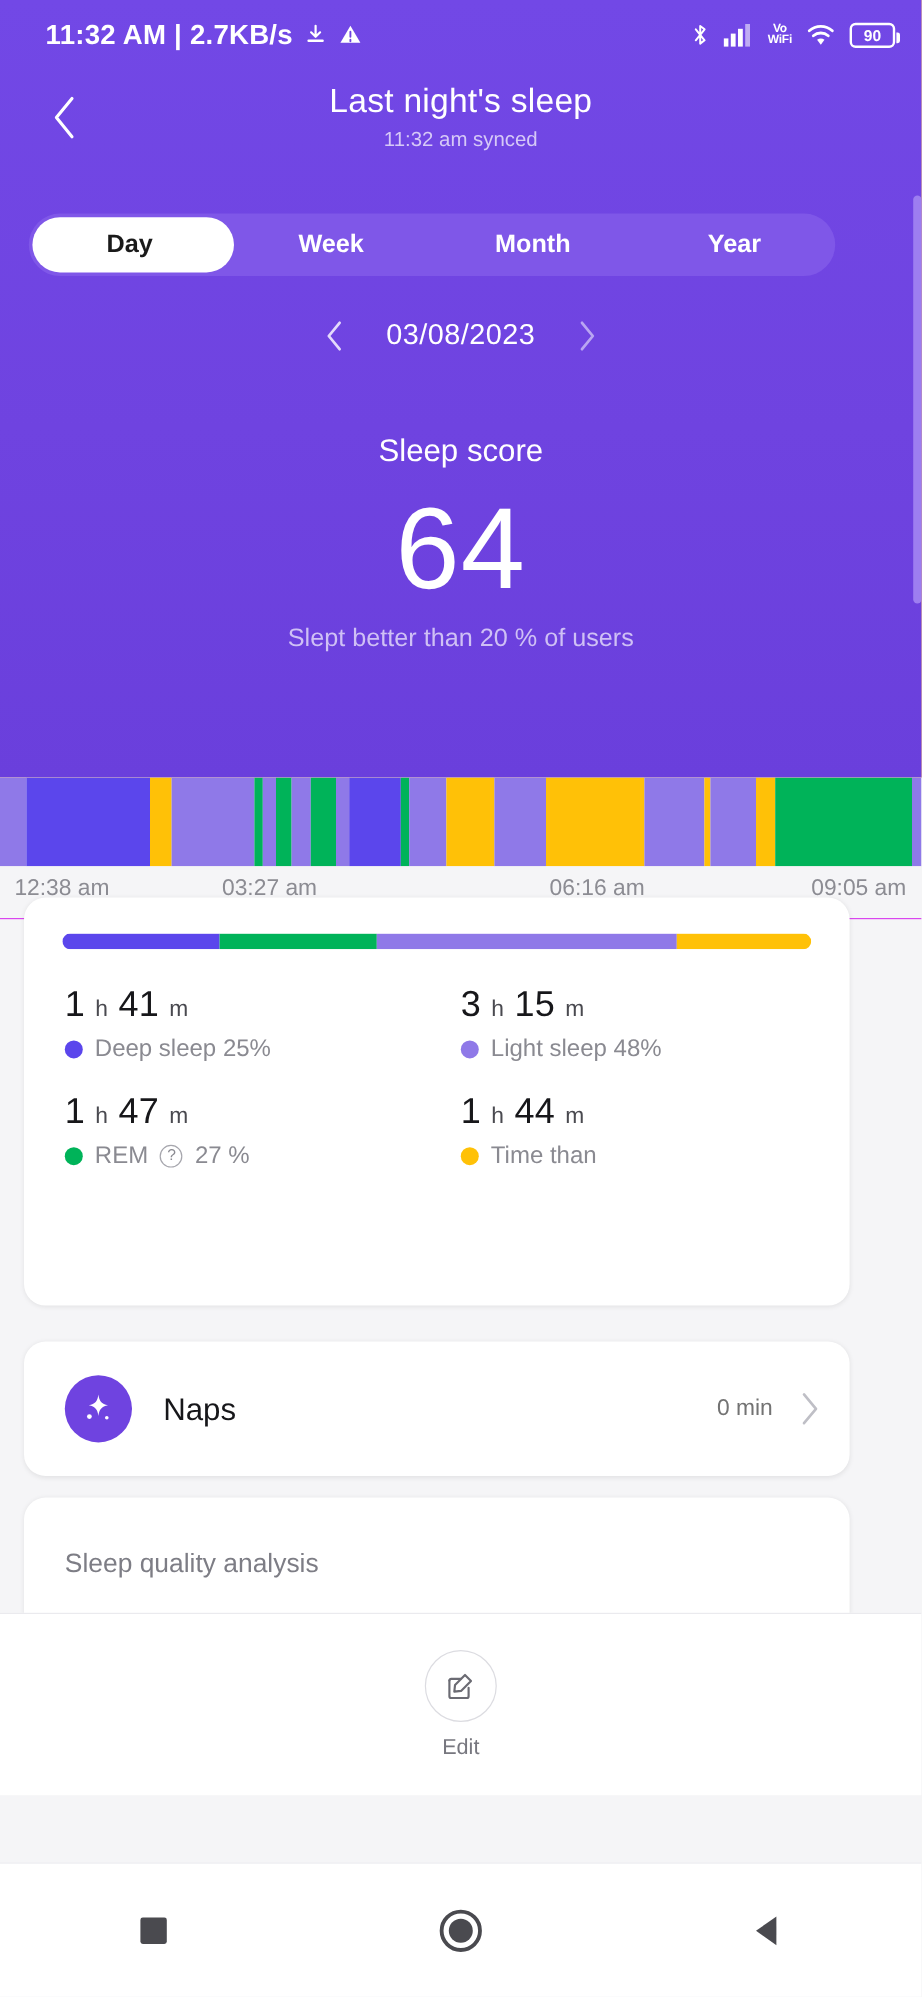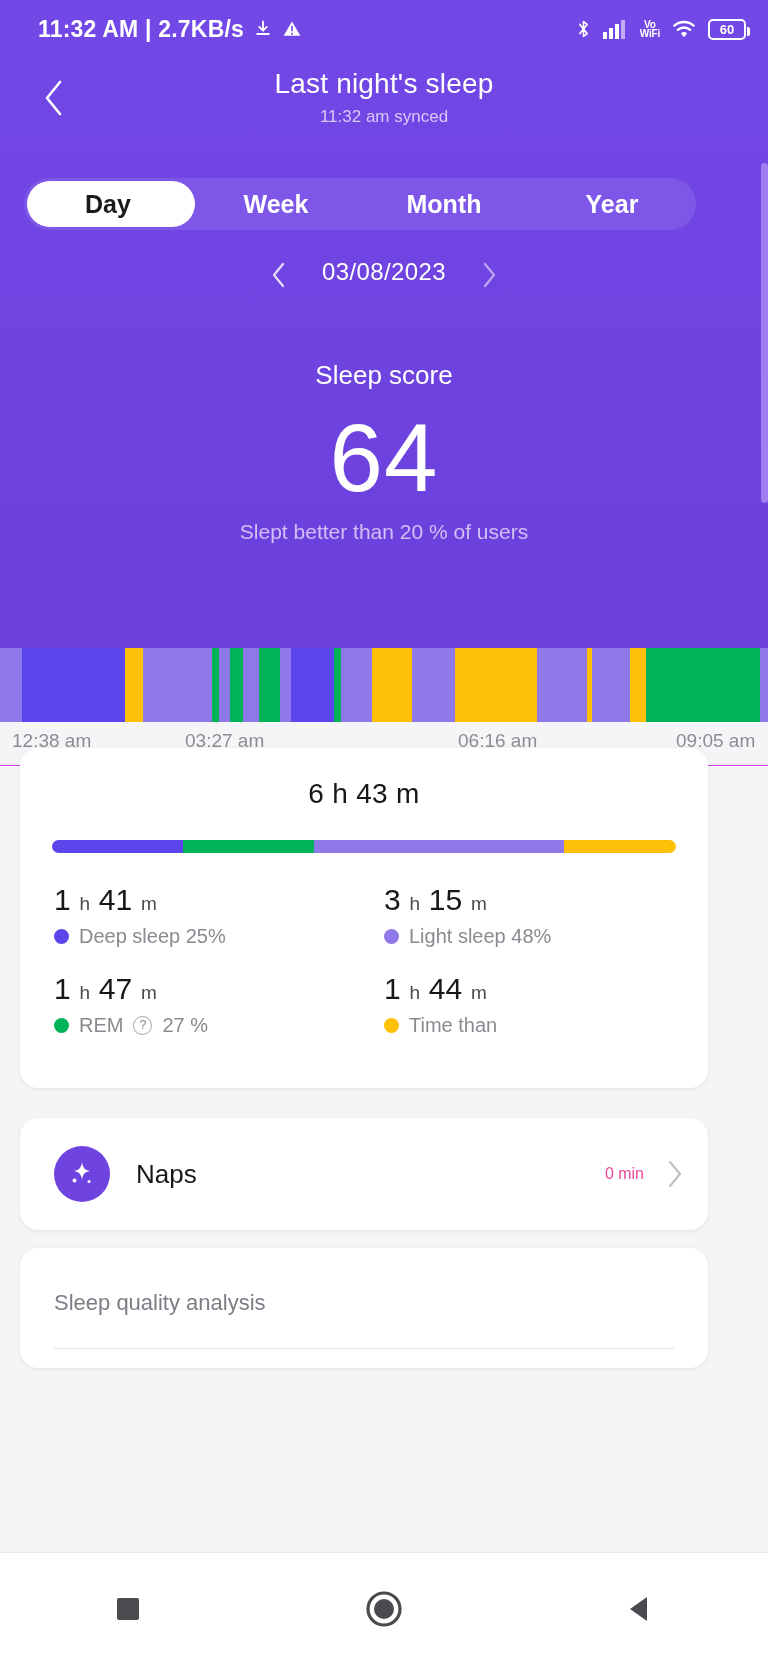--- a/index.html
+++ b/index.html
@@ -55,40 +55,40 @@
   .title-wrap { position:absolute; left:0; top:10px; width:768px; text-align:center; }
   .title { font-size:28px; color:#ffffff; font-weight:normal; letter-spacing:.2px; }
   .subtitle { font-size:17px; color:#d6c9f7; margin-top:7px; }
 
   
   .segment {
     position:absolute; left:24px; top:178px; width:672px; height:52px;
     background:#7f57e8; border-radius:26px; display:flex; align-items:center;
   }
   .seg-item {
-    flex:1; text-align:center; font-size:25px; font-weight:bold;
+    flex:1; text-align:center; font-size:21px; font-weight:bold;
     color:#ffffff; line-height:52px; cursor:pointer; z-index:2;
     position:relative;
   }
   .seg-item.active { color:#1a1a1a; }
   .seg-pill {
     position:absolute; left:3px; top:3px; width:168px; height:46px;
     background:#ffffff; border-radius:23px; z-index:1;
   }
 
   
   .hero-scroll {
     position:absolute; right:0; top:163px; width:7px; height:340px;
     background:#9d7ef0; border-radius:4px;
   }
 
   
   .datenav {
     position:absolute; left:0; top:258px; width:768px; height:44px;
-    display:flex; justify-content:center; gap:26px;
+    display:flex; align-items:center; justify-content:center; gap:26px;
   }
   .date-arrow { width:34px; height:34px; display:flex; align-items:center; justify-content:center; cursor:pointer; }
   .date-label { font-size:24px; color:#ffffff; letter-spacing:.4px; }
 
   
   .score-title {
     position:absolute; left:0; top:360px; width:768px; text-align:center;
     font-size:26px; color:#ffffff;
   }
   .score-value {
@@ -149,21 +149,21 @@
   }
 
   
   #naps-card { left:20px; top:1118px; width:688px; height:112px;
     display:flex; align-items:center; padding:0 24px 0 34px; }
   .nap-icon {
     width:56px; height:56px; border-radius:50%; background:#6f43e0;
     display:flex; align-items:center; justify-content:center; flex:none;
   }
   .nap-label { font-size:26px; color:#17171a; margin-left:26px; flex:1; }
-  .nap-value { font-size:16px; color:#ec4899; margin-right:22px; }
+  .nap-value { font-size:19px; color:#737373; margin-right:22px; }
 
   
   #quality-card { left:20px; top:1248px; width:688px; height:120px; overflow:hidden; }
   .quality-title { font-size:22px; color:#7d7d85; margin:42px 0 0 34px; }
   .quality-rule { margin:32px 34px 0 34px; height:1px; background:#e3e3e7; }
 
   
   .editbar {
     position:absolute; left:0; top:1344px; width:768px; height:152px;
     background:#ffffff; border-top:1px solid #eaeaee;
@@ -216,21 +216,21 @@
         <span class="vowifi">
           <span>Vo</span><br>
           <span>WiFi</span>
         </span>
         <svg class="ic" width="26" height="21" viewBox="0 0 26 21">
           <path d="M13 18.3l-3.1-4.1a5.1 5.1 0 0 1 6.2 0z" fill="#fff"></path>
           <path d="M3.4 6.6a14.6 14.6 0 0 1 19.2 0" stroke="#fff" stroke-width="2.4" fill="none" stroke-linecap="round"></path>
           <path d="M6.8 10.8a9.6 9.6 0 0 1 12.4 0" stroke="#fff" stroke-width="2.4" fill="none" stroke-linecap="round"></path>
         </svg>
         <span class="battery">
-          <span>60</span>
+          <span>90</span>
         </span>
       </div>
     </div>
 
     <div class="titlebar">
       <div class="back-btn">
         <svg width="26" height="40" viewBox="0 0 26 40">
           <path d="M19 4L6 20l13 16" stroke="#fff" stroke-width="2.6" fill="none" stroke-linecap="round" stroke-linejoin="round"></path>
         </svg>
       </div>
@@ -295,21 +295,20 @@
     </div>
 
   <div class="axis" id="hypno-axis">
       <div class="tick" style="left: 12px;">12:38 am</div>
       <div class="tick" style="left: 185px;">03:27 am</div>
       <div class="tick" style="left: 458px;">06:16 am</div>
       <div class="tick" style="left: 676px;">09:05 am</div>
     </div>
 
   <div class="card" id="summary-card">
-    <div class="total">6 h 43 m</div>
     <div class="stackbar" id="stackbar">
         <i style="width: 21%; background: rgb(91, 70, 236);"></i>
         <i style="width: 21%; background: rgb(0, 179, 89);"></i>
         <i style="width: 40%; background: rgb(143, 121, 232);"></i>
         <i style="width: 18%; background: rgb(255, 193, 7);"></i>
       </div>
     <div class="stats" id="stats">
         <div class="stat">
           <div class="stat-time">1 <span class="u">h</span> 41 <span class="u">m</span></div>
           <div class="stat-label">
@@ -356,20 +355,30 @@
     <svg width="18" height="30" viewBox="0 0 18 30">
       <path d="M4 3l10 12L4 27" stroke="#bfbfc6" stroke-width="2.2" fill="none" stroke-linecap="round" stroke-linejoin="round"></path>
     </svg>
   </div>
 
   <div class="card" id="quality-card">
     <div class="quality-title">Sleep quality analysis</div>
     <div class="quality-rule"></div>
   </div>
 
+  <div class="editbar">
+    <div class="edit-circle">
+      <svg width="28" height="28" viewBox="0 0 28 28">
+        <path d="M4.5 9.5v13a1.5 1.5 0 0 0 1.5 1.5h13a1.5 1.5 0 0 0 1.5-1.5v-7" stroke="#6b6b73" stroke-width="1.8" fill="none" stroke-linecap="round"></path>
+        <path d="M4.5 9.5A1.5 1.5 0 0 1 6 8h8" stroke="#6b6b73" stroke-width="1.8" fill="none" stroke-linecap="round"></path>
+        <path d="M17.5 4.8l5 5-8.3 8.3-5.6.6.6-5.6z" stroke="#6b6b73" stroke-width="1.8" fill="none" stroke-linejoin="round"></path>
+      </svg>
+    </div>
+    <div class="edit-text">Edit</div>
+  </div>
 
   <div class="navbar">
     <div class="nav-btn">
       <svg width="26" height="26" viewBox="0 0 26 26">
         <rect x="2" y="2" width="22" height="22" rx="2" fill="#4a4a4f"></rect>
       </svg>
     </div>
     <div class="nav-btn">
       <svg width="38" height="38" viewBox="0 0 38 38">
         <circle cx="19" cy="19" r="16" fill="none" stroke="#4a4a4f" stroke-width="3.2"></circle>

